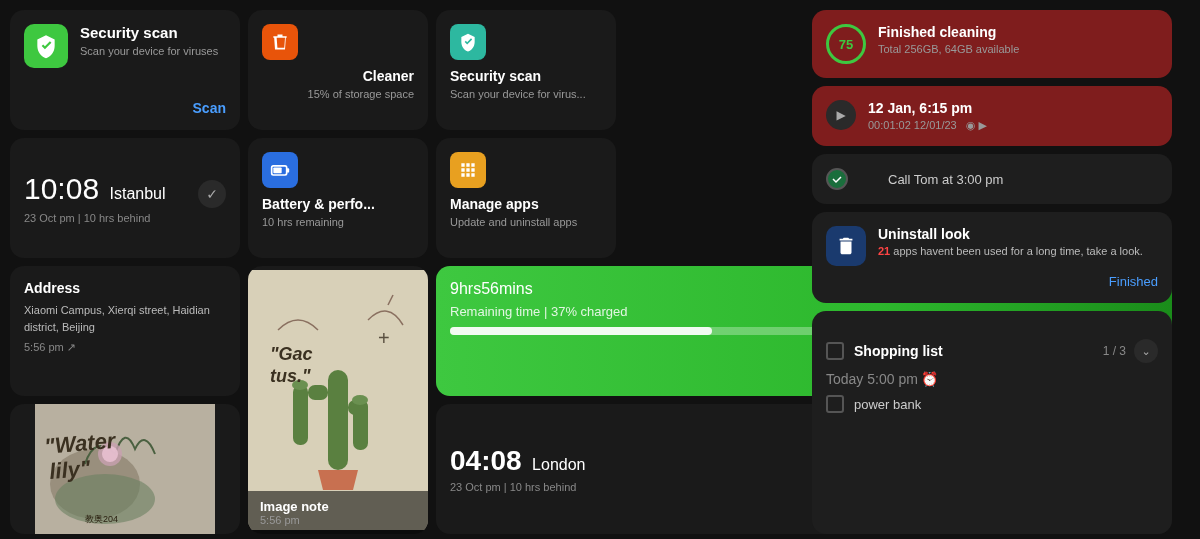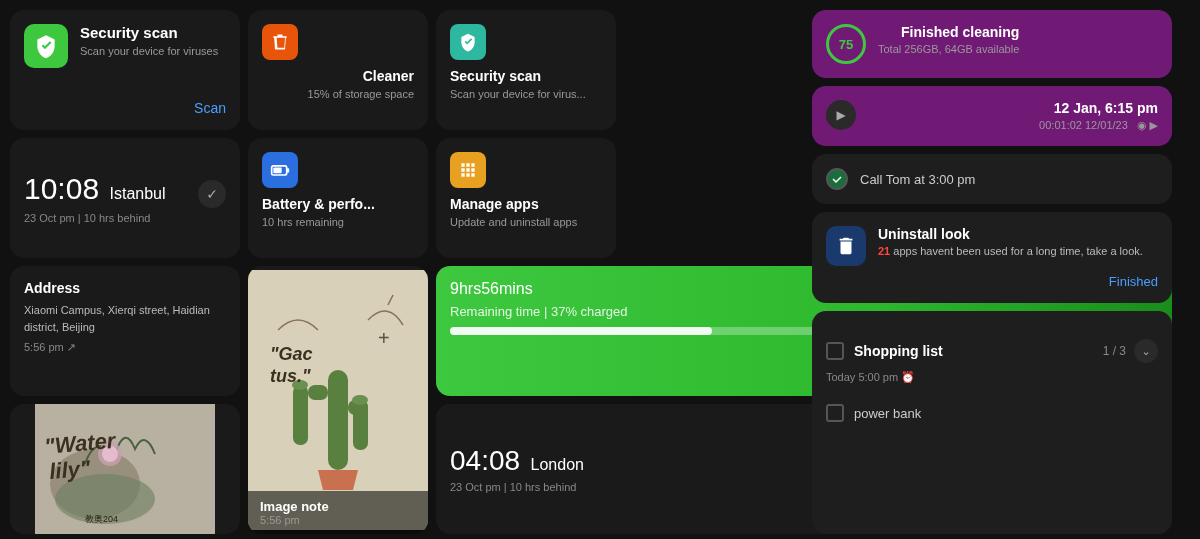--- a/index.html
+++ b/index.html
@@ -40,21 +40,21 @@
       margin-right: 12px;
       flex-shrink: 0;
     }
     .sec-icon svg { width: 26px; height: 26px; }
     .sec-text { flex: 1; }
     .sec-text h3 { font-size: 15px; font-weight: 600; margin-bottom: 4px; }
     .sec-text p { font-size: 11px; color: #999; }
     .scan-btn {
       color: #4a9eff;
       font-size: 14px;
-      font-weight: 400;
+      font-weight: 700;
       margin-top: auto;
       align-self: flex-end;
       cursor: pointer;
       position: absolute;
       bottom: 14px;
       right: 14px;
       text-align: right;
     }
     .security-main { position: relative; }
 
@@ -120,40 +120,39 @@
       border-radius: 4px;
     }
 
     
     .london-clock {
       grid-column: 2 / 5;
       grid-row: 4;
       flex-direction: row;
       align-items: center;
     }
-    .london-time { font-size: 28px; font-weight: 400; }
+    .london-time { font-size: 28px; font-weight: 700; }
     .london-city { font-size: 16px; margin-left: 6px; }
     .london-sub { font-size: 11px; color: #888; margin-top: 4px; }
     .arrow-btn {
       width: 40px; height: 40px;
       border-radius: 50%;
       background: #2a2a2a;
       display: flex; align-items: center; justify-content: center;
       margin-left: auto;
       color: #aaa;
       font-size: 16px;
     }
     .london-text { flex: 1; }
     .right-card {
-      background: #701a75;
+      background: #7f1d1d;
       border-radius: 14px;
       padding: 14px;
       display: flex;
       align-items: flex-start;
-      text-align: right;
     }
     .circle-75 {
       width: 40px; height: 40px;
       border-radius: 50%;
       border: 3px solid #3ec840;
       display: flex; align-items: center; justify-content: center;
       color: #3ec840;
       font-size: 13px;
       font-weight: 700;
       margin-right: 12px;
@@ -170,20 +169,21 @@
       font-size: 12px;
       flex-shrink: 0;
       margin-right: 12px;
     }
     .right-card-call {
       background: #1e1e1e;
       border-radius: 14px;
       padding: 14px;
       display: flex;
       align-items: center;
+      gap: 28px;
     }
     .checkbox-round {
       width: 22px; height: 22px;
       border-radius: 50%;
       border: 2px solid #555;
       background: #1a6e3c;
       display: flex; align-items: center; justify-content: center;
       margin-right: 12px;
       flex-shrink: 0;
     }
@@ -233,21 +233,21 @@
     .shopping-right { display: flex; align-items: center; gap: 8px; }
     .shopping-count { font-size: 12px; color: #888; }
     .chevron-btn {
       width: 24px; height: 24px;
       background: #2a2a2a;
       border-radius: 50%;
       display: flex; align-items: center; justify-content: center;
       color: #aaa;
       font-size: 11px;
     }
-    .shopping-meta { font-size: 11px; color: #888; margin-bottom: 20px; }
+    .shopping-meta { font-size: 14px; color: #888; margin-bottom: 8px; }
     .shopping-item { display: flex; align-items: center; margin-top: 6px; }
     .shopping-item-text { font-size: 13px; color: #ccc; }
     
     .main-grid {
       display: grid;
       grid-template-columns: 230px 180px 180px 180px 360px;
       grid-template-rows: 120px 120px 130px 130px;
       gap: 8px;
       padding: 10px;
       width: 1200px;

